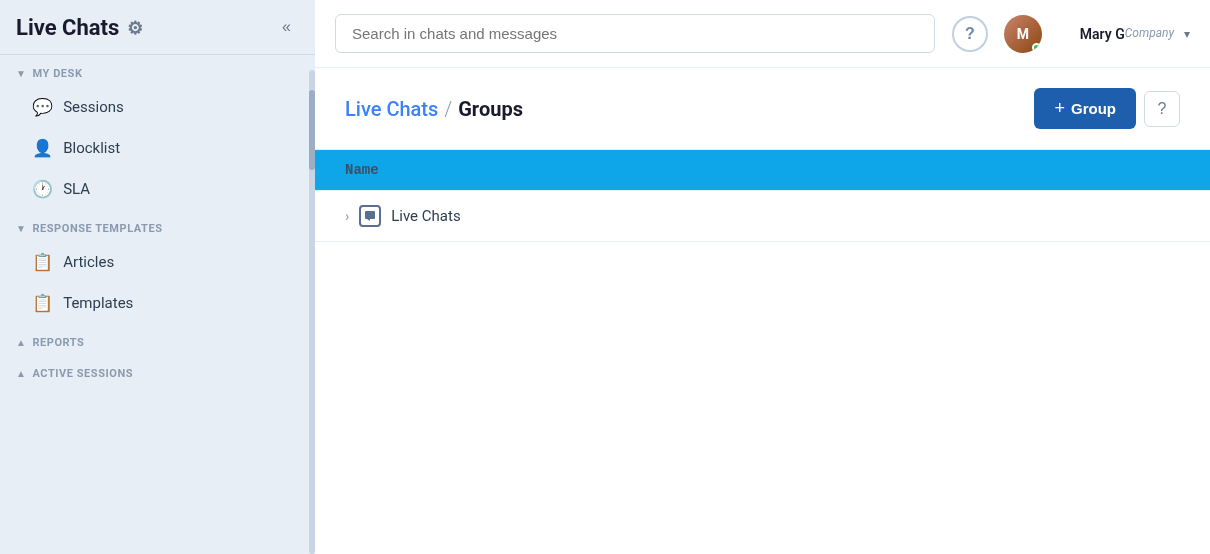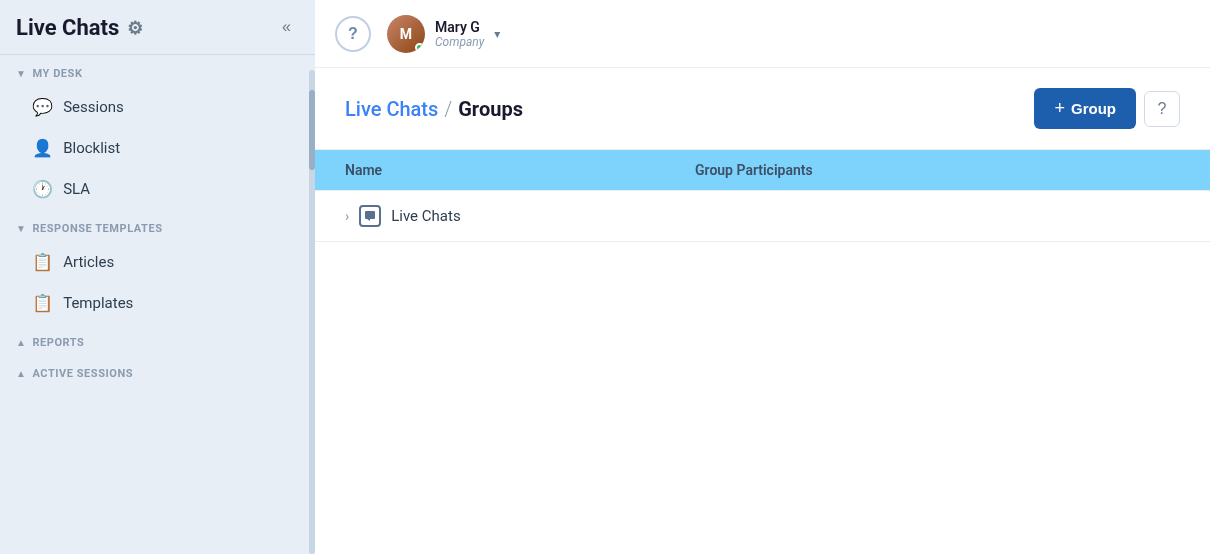--- a/index.html
+++ b/index.html
@@ -193,21 +193,22 @@
       right: 1px;
       width: 9px;
       height: 9px;
       background: #22c55e;
       border-radius: 50%;
       border: 2px solid #fff;
     }
 
     .user-name-block {
       display: flex;
-      flex-direction: column;
+      flex-direction: row;
+      margin-left: 28px;
     }
 
     .user-name {
       font-size: 14px;
       font-weight: 600;
       color: #1a1a2e;
     }
 
     .user-company {
       font-size: 12px;
@@ -298,23 +299,24 @@
     }
 
     
     .table-container {
       width: 100%;
     }
 
     .table-header {
       display: grid;
       grid-template-columns: 350px 250px 1fr;
-      background: #7dd3fc;
+      background: #0ea5e9;
       padding: 12px 30px;
       border-bottom: 1px solid #e8eef5;
+      font-family: Liberation Mono, monospace;
     }
 
     .table-header-cell {
       font-size: 14px;
       font-weight: 600;
       color: #3d4f65;
     }
 
     .table-row {
       display: grid;
@@ -397,20 +399,23 @@
   </div>
 
   <div class="sidebar-scrollbar">
     <div class="sidebar-scrollbar-thumb"></div>
   </div>
 </div>
 
 <div class="main">
 
   <div class="topbar">
+    <div class="search-bar">
+      <input class="search-input" type="text" placeholder="Search in chats and messages" style="">
+    </div>
     <div class="topbar-right">
       <button class="help-btn">?</button>
       <div class="user-info">
         <div class="user-avatar">
           <span>M</span>
           <span class="online-dot"></span>
         </div>
         <div class="user-name-block">
           <span class="user-name">Mary G</span>
           <span class="user-company">Company</span>
@@ -433,21 +438,20 @@
           <span class="plus">+</span>
           <span>Group</span>
         </button>
         <button class="question-btn">?</button>
       </div>
     </div>
 
     <div class="table-container">
       <div class="table-header">
         <div class="table-header-cell">Name</div>
-        <div class="table-header-cell">Group Participants</div>
       </div>
 
       <div class="table-row">
         <div class="table-cell-name">
           <span class="row-expand">›</span>
           <span style="display:inline-flex;align-items:center;justify-content:center;width:22px;height:22px;border:2px solid #5a7090;border-radius:4px;position:relative;">
             <svg width="10" height="10" viewBox="0 0 10 10" fill="none" xmlns="http://www.w3.org/2000/svg">
               <rect width="10" height="8" rx="1" fill="#5a7090"></rect>
               <polygon points="2,8 5,10 5,8" fill="#5a7090"></polygon>
             </svg>

